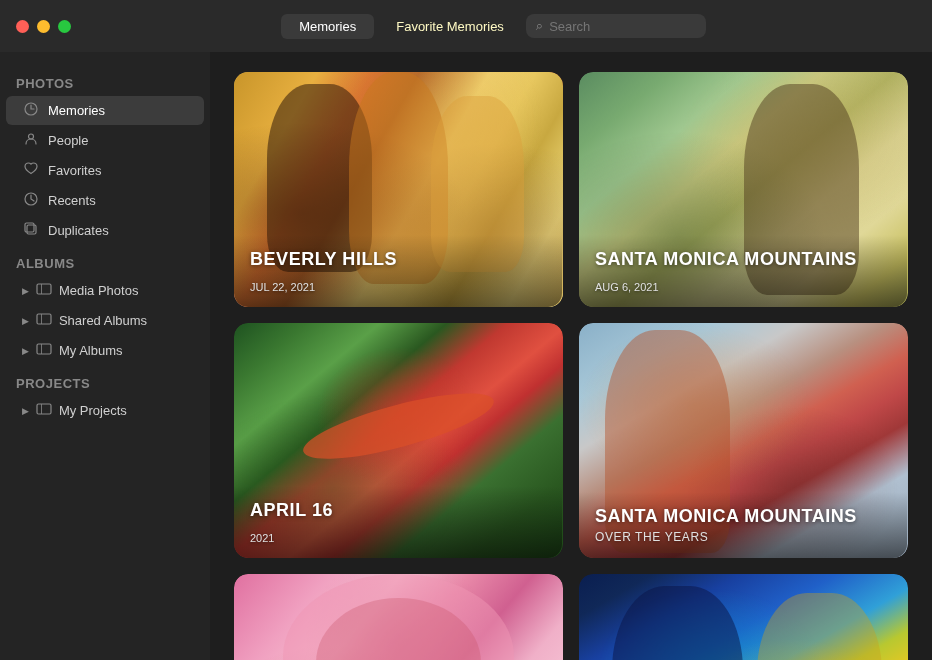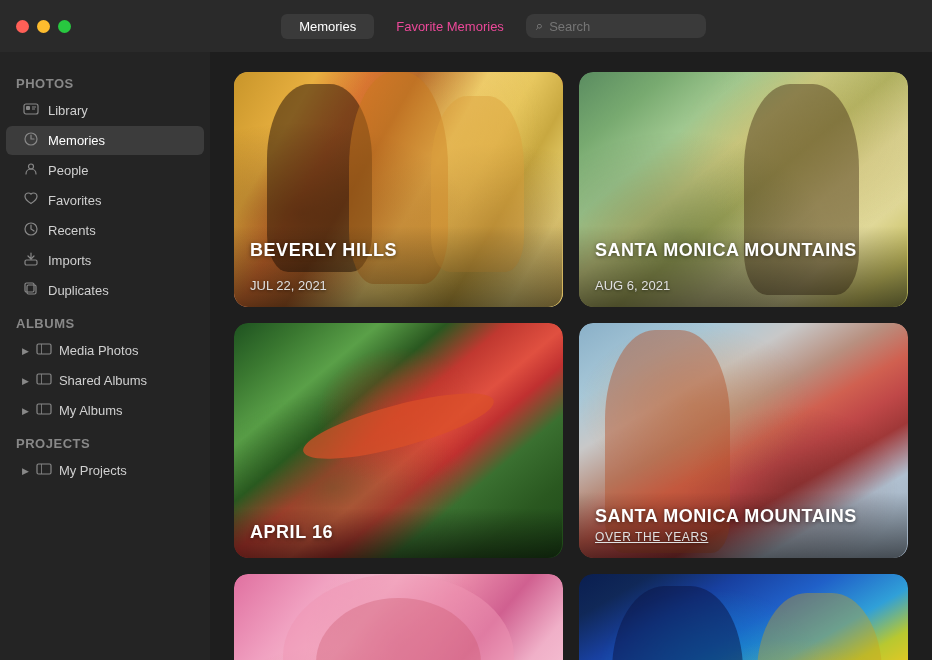--- a/index.html
+++ b/index.html
@@ -39,21 +39,21 @@
       flex: 1;
       display: flex;
       justify-content: center;
       align-items: center;
       gap: 4px;
     }
     .tab-btn {
       padding: 5px 18px;
       border-radius: 6px;
       font-size: 13px;
-      color: #ec4899;
+      color: #fef9c3;
       cursor: pointer;
       background: transparent;
       border: none;
     }
     .tab-btn.active {
       background: #3a3a3a;
       color: #ffffff;
     }
     .search-bar {
       display: flex;
@@ -173,33 +173,32 @@
     .memory-title {
       font-size: 18px;
       font-weight: 700;
       color: #fff;
       text-transform: uppercase;
       letter-spacing: 0.03em;
       line-height: 1.2;
       text-shadow: 0 1px 4px rgba(0,0,0,0.5);
     }
     .memory-date {
-      font-size: 13px;
+      font-size: 11px;
       color: #e0e0e0;
-      margin-top: 16px;
+      margin-top: 10px;
       text-shadow: 0 1px 3px rgba(0,0,0,0.5);
     }
     .memory-subtitle {
       font-size: 12px;
       color: #e0e0e0;
       text-transform: uppercase;
       margin-top: 2px;
       letter-spacing: 0.05em;
       text-shadow: 0 1px 3px rgba(0,0,0,0.4);
-      text-decoration: underline;
     }
 
     
     .photo-1 {
       background: linear-gradient(135deg, #c8a044 0%, #e8c060 20%, #d4896a 40%, #c07040 55%, #a86030 65%, #e8d080 80%, #f0e090 100%);
     }
   </style>
 </head>
 <body>
 
@@ -218,31 +217,20 @@
     </div>
   </div>
 </div>
 
 <div class="main-layout">
 
   <div class="sidebar">
 
     <div class="sidebar-section-label">Photos</div>
 
-    <div class="sidebar-item">
-      <span class="icon">
-        <svg width="16" height="16" viewBox="0 0 16 16" fill="none">
-          <rect x="1" y="3" width="14" height="10" rx="2" stroke="#888" stroke-width="1.2" fill="none"></rect>
-          <rect x="3" y="5" width="4" height="4" rx="1" fill="#888"></rect>
-          <line x1="9" y1="6" x2="13" y2="6" stroke="#888" stroke-width="1"></line>
-          <line x1="9" y1="8" x2="12" y2="8" stroke="#888" stroke-width="1"></line>
-        </svg>
-      </span>
-      <span>Library</span>
-    </div>
 
     <div class="sidebar-item active">
       <span class="icon">
         <svg width="16" height="16" viewBox="0 0 16 16" fill="none">
           <circle cx="8" cy="8" r="6" stroke="#888" stroke-width="1.2" fill="none"></circle>
           <polyline points="8,4 8,8 11,8" stroke="#888" stroke-width="1.2" stroke-linecap="round"></polyline>
         </svg>
       </span>
       <span>Memories</span>
     </div>
@@ -270,30 +258,20 @@
     <div class="sidebar-item">
       <span class="icon">
         <svg width="16" height="16" viewBox="0 0 16 16" fill="none">
           <circle cx="8" cy="8" r="6" stroke="#888" stroke-width="1.2" fill="none"></circle>
           <polyline points="8,4 8,8 11,10" stroke="#888" stroke-width="1.2" stroke-linecap="round"></polyline>
         </svg>
       </span>
       <span>Recents</span>
     </div>
 
-    <div class="sidebar-item">
-      <span class="icon">
-        <svg width="16" height="16" viewBox="0 0 16 16" fill="none">
-          <rect x="2" y="9" width="12" height="5" rx="1.5" stroke="#888" stroke-width="1.2" fill="none"></rect>
-          <polyline points="8,2 8,8 5,5" stroke="#888" stroke-width="1.2" stroke-linecap="round" stroke-linejoin="round"></polyline>
-          <polyline points="8,8 11,5" stroke="#888" stroke-width="1.2" stroke-linecap="round"></polyline>
-        </svg>
-      </span>
-      <span>Imports</span>
-    </div>
 
     <div class="sidebar-item">
       <span class="icon">
         <svg width="16" height="16" viewBox="0 0 16 16" fill="none">
           <rect x="4" y="4" width="9" height="9" rx="1.5" stroke="#888" stroke-width="1.2" fill="none"></rect>
           <rect x="2" y="2" width="9" height="9" rx="1.5" stroke="#888" stroke-width="1.2" fill="none"></rect>
         </svg>
       </span>
       <span>Duplicates</span>
     </div>
@@ -377,20 +355,21 @@
         </div>
       </div>
 
       <div class="memory-card">
         <div style="position:absolute;inset:0;background:linear-gradient(140deg,#1e5220 0%,#3a7830 12%,#5aa048 24%,#2a5820 35%,#c03830 45%,#e05040 55%,#c03030 62%,#3a7030 72%,#2a5820 85%,#1e4818 100%);border-radius:14px;"></div>
         <div style="position:absolute;inset:0;background:radial-gradient(ellipse at 50% 40%,rgba(200,60,40,0.55) 0%,transparent 35%),radial-gradient(ellipse at 30% 70%,rgba(40,100,30,0.4) 0%,transparent 40%);border-radius:14px;"></div>
 
         <div style="position:absolute;left:20%;top:35%;width:60%;height:18%;background:rgba(220,80,40,0.7);border-radius:50%;transform:rotate(-15deg);"></div>
         <div class="memory-card-overlay">
           <div class="memory-title">APRIL 16</div>
+          <div class="memory-date">2021</div>
         </div>
       </div>
 
       <div class="memory-card">
         <div style="position:absolute;inset:0;background:linear-gradient(150deg,#8ab0c8 0%,#a8c8d8 18%,#c8c8c8 30%,#b89080 42%,#d06050 52%,#c04848 60%,#a03838 68%,#b0c0d0 80%,#98a8b8 100%);border-radius:14px;"></div>
         <div style="position:absolute;inset:0;background:radial-gradient(ellipse at 35% 35%,rgba(200,140,80,0.4) 0%,transparent 38%),radial-gradient(ellipse at 65% 70%,rgba(80,30,30,0.3) 0%,transparent 35%);border-radius:14px;"></div>
 
         <div style="position:absolute;left:8%;top:3%;width:38%;height:95%;background:rgba(180,80,40,0.45);border-radius:40% 40% 15% 15%;"></div>
         <div class="memory-card-overlay">
           <div class="memory-title">Santa Monica Mountains</div>

